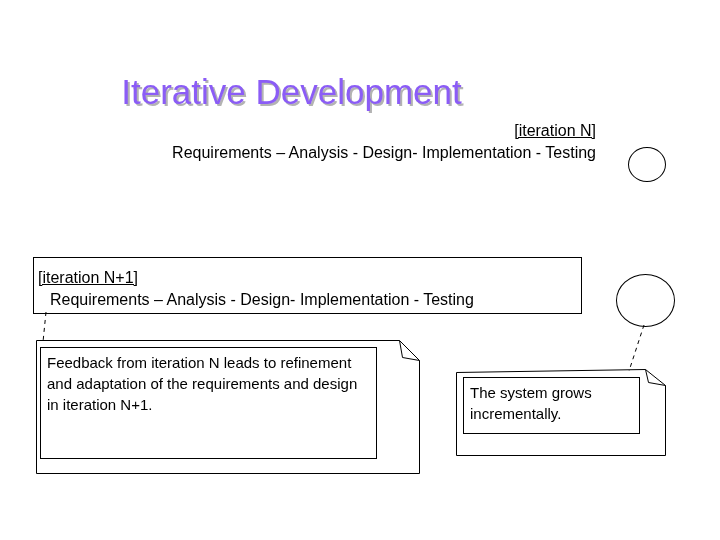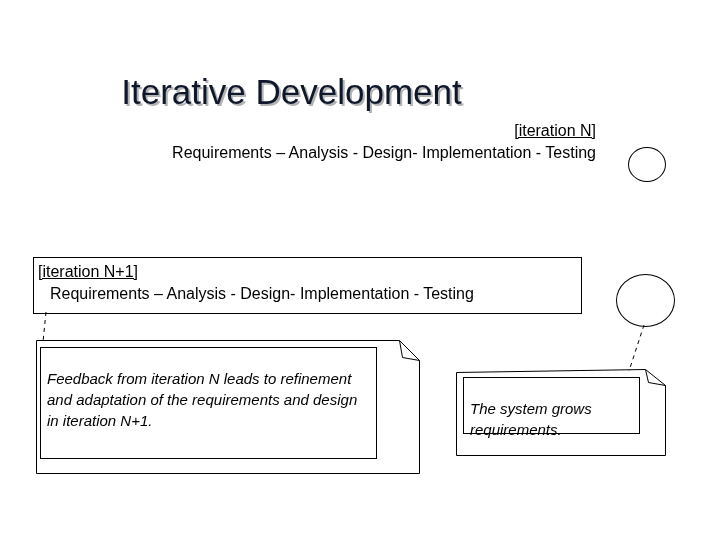--- a/index.html
+++ b/index.html
@@ -21,21 +21,21 @@
   #slide-title {
     position: absolute;
     left: 0;
     top: 72px;
     width: 583px;
     text-align: center;
     font-size: 35px;
     font-weight: normal;
     line-height: 40px;
     letter-spacing: 0px;
-    color: #0f172a;
+    color: #8b5cf6;
     text-shadow: 2px 2px 0 #b3b3b3;
     white-space: nowrap;
   }
 
   
   #iteration-n-block {
     position: absolute;
     left: 36px;
     top: 120px;
     width: 560px;
@@ -43,21 +43,21 @@
   }
   #iteration-n-plus-1-block {
     position: absolute;
     left: 33px;
     top: 257px;
     width: 549px;
     height: 57px;
     border: 1px solid #000000;
     box-sizing: border-box;
     padding-left: 4px;
-    padding-top: 3px;
+    padding-top: 9px;
   }
   .iter-label {
     font-size: 16px;
     line-height: 21px;
     text-decoration: underline;
     white-space: nowrap;
   }
   .iter-phases {
     font-size: 16px;
     line-height: 23px;
@@ -93,22 +93,21 @@
     position: absolute;
     left: 0;
     top: 0;
     overflow: visible;
   }
   .note-inner {
     position: absolute;
     border: 1px solid #000000;
     box-sizing: border-box;
     background: transparent;
-    padding: 20px 6px 2px 6px;
-    font-style: italic;
+    padding: 4px 6px 2px 6px;
   }
   .note-text {
     font-size: 15px;
     line-height: 21px;
     color: #000000;
   }
 
   #note-feedback { left: 36px; top: 340px; width: 384px; height: 134px; }
   #note-feedback .note-inner { left: 4px; top: 7px; width: 337px; height: 112px; }
 
@@ -159,17 +158,17 @@
       <div class="note-text">Feedback from iteration N leads to refinement and adaptation of the requirements and design in iteration N+1.</div>
     </div>
   </div>
 
   <div id="note-grows" class="note-shape">
     <svg width="210" height="87" viewBox="0 0 210 87">
       <path d="M0.5,3.5 L189.5,0.5 L209.5,16.5 L209.5,86.5 L0.5,86.5 Z" fill="none" stroke="#000000" stroke-width="1"></path>
       <path d="M189.5,0.5 L192.5,13.5 L209.5,16.5" fill="none" stroke="#000000" stroke-width="1"></path>
     </svg>
     <div class="note-inner">
-      <div class="note-text">The system grows requirements.</div>
+      <div class="note-text">The system grows incrementally.</div>
     </div>
   </div>
 
 </div>
 
 </body></html>

